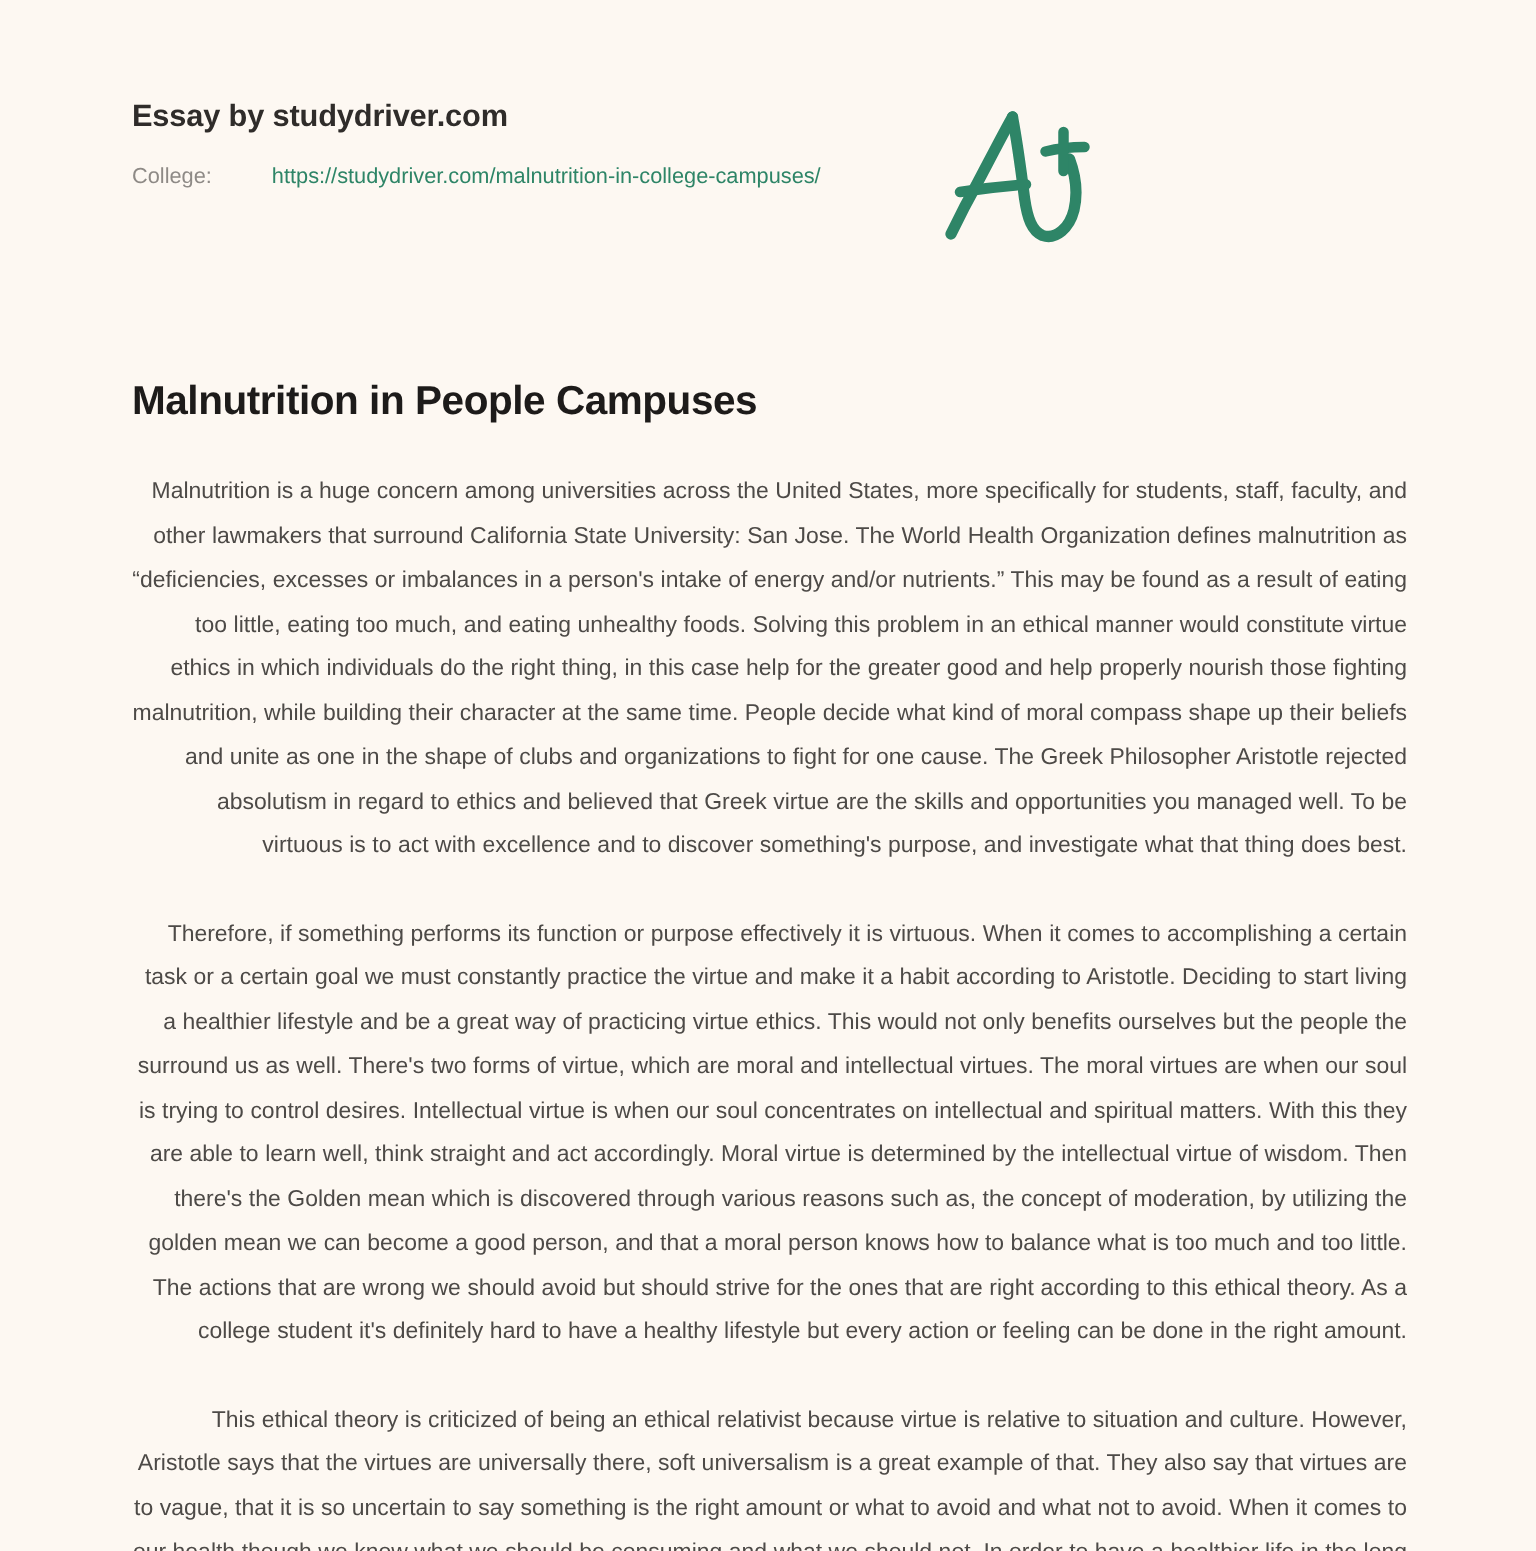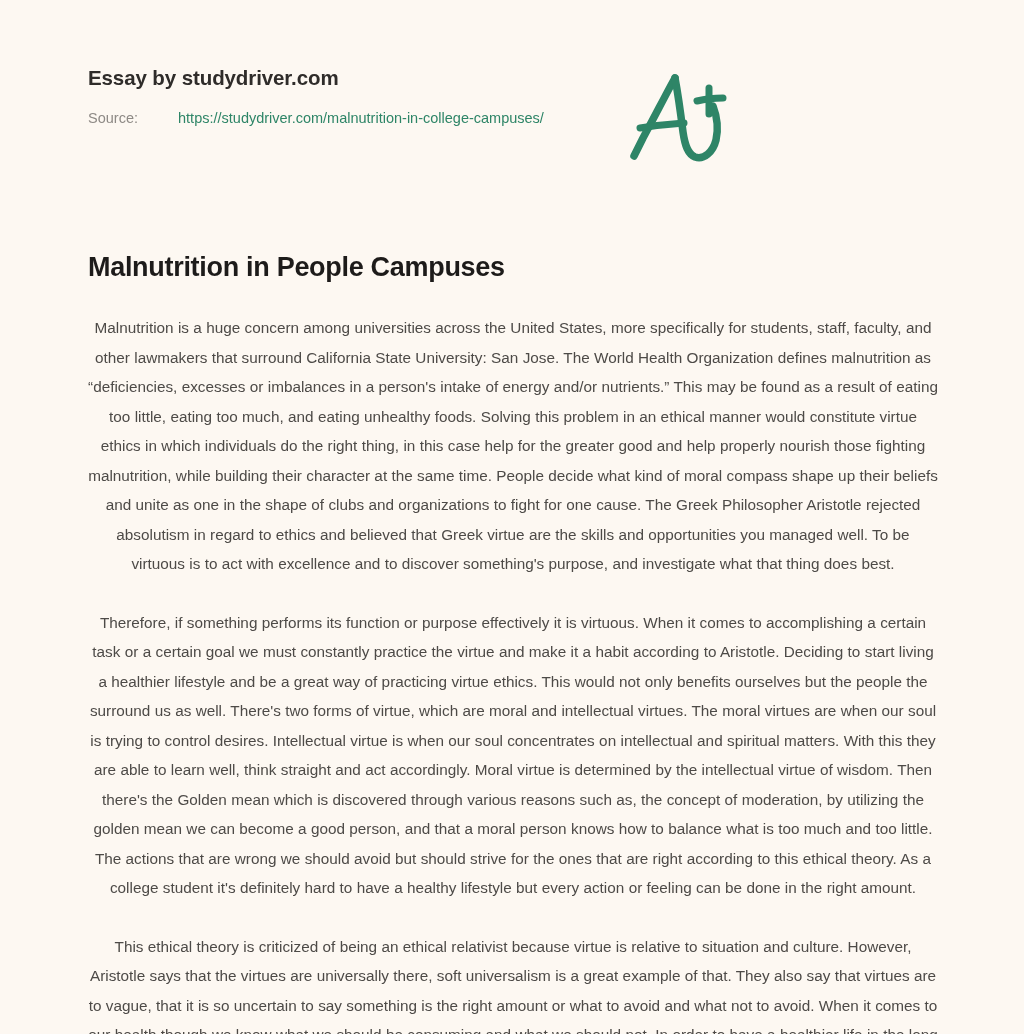--- a/index.html
+++ b/index.html
@@ -96,38 +96,38 @@
     left: 88px;
     top: 313px;
     width: 850px;
   }
 
   .article p {
     font-size: 15.3px;
     line-height: 29.5px;
     color: #4d4a47;
     margin: 0 0 29px 0;
-    text-align: center;
+    text-align: right;
     word-spacing: 0.1px;
   }
 
   .article p:last-child {
     margin-bottom: 0;
   }
 </style>
 </head>
 <body>
 
 <div class="page">
 
   <div class="header">
     <div class="header-left">
       <div class="essay-by">Essay by studydriver.com</div>
       <div class="source-line">
-        <span class="source-label">Source:</span>
+        <span class="source-label">College:</span>
         <span class="source-url">https://studydriver.com/malnutrition-in-college-campuses/</span>
       </div>
     </div>
   </div>
 
   <div class="logo">
     <svg viewBox="0 0 120 95" xmlns="http://www.w3.org/2000/svg" aria-hidden="true">
       <g fill="none" stroke="#2e8567" stroke-linecap="round" stroke-linejoin="round">
 
         <path d="M57 8 C49 22, 36 48, 25 68 C21 76, 18 82, 16 86" stroke-width="7.5"></path>

